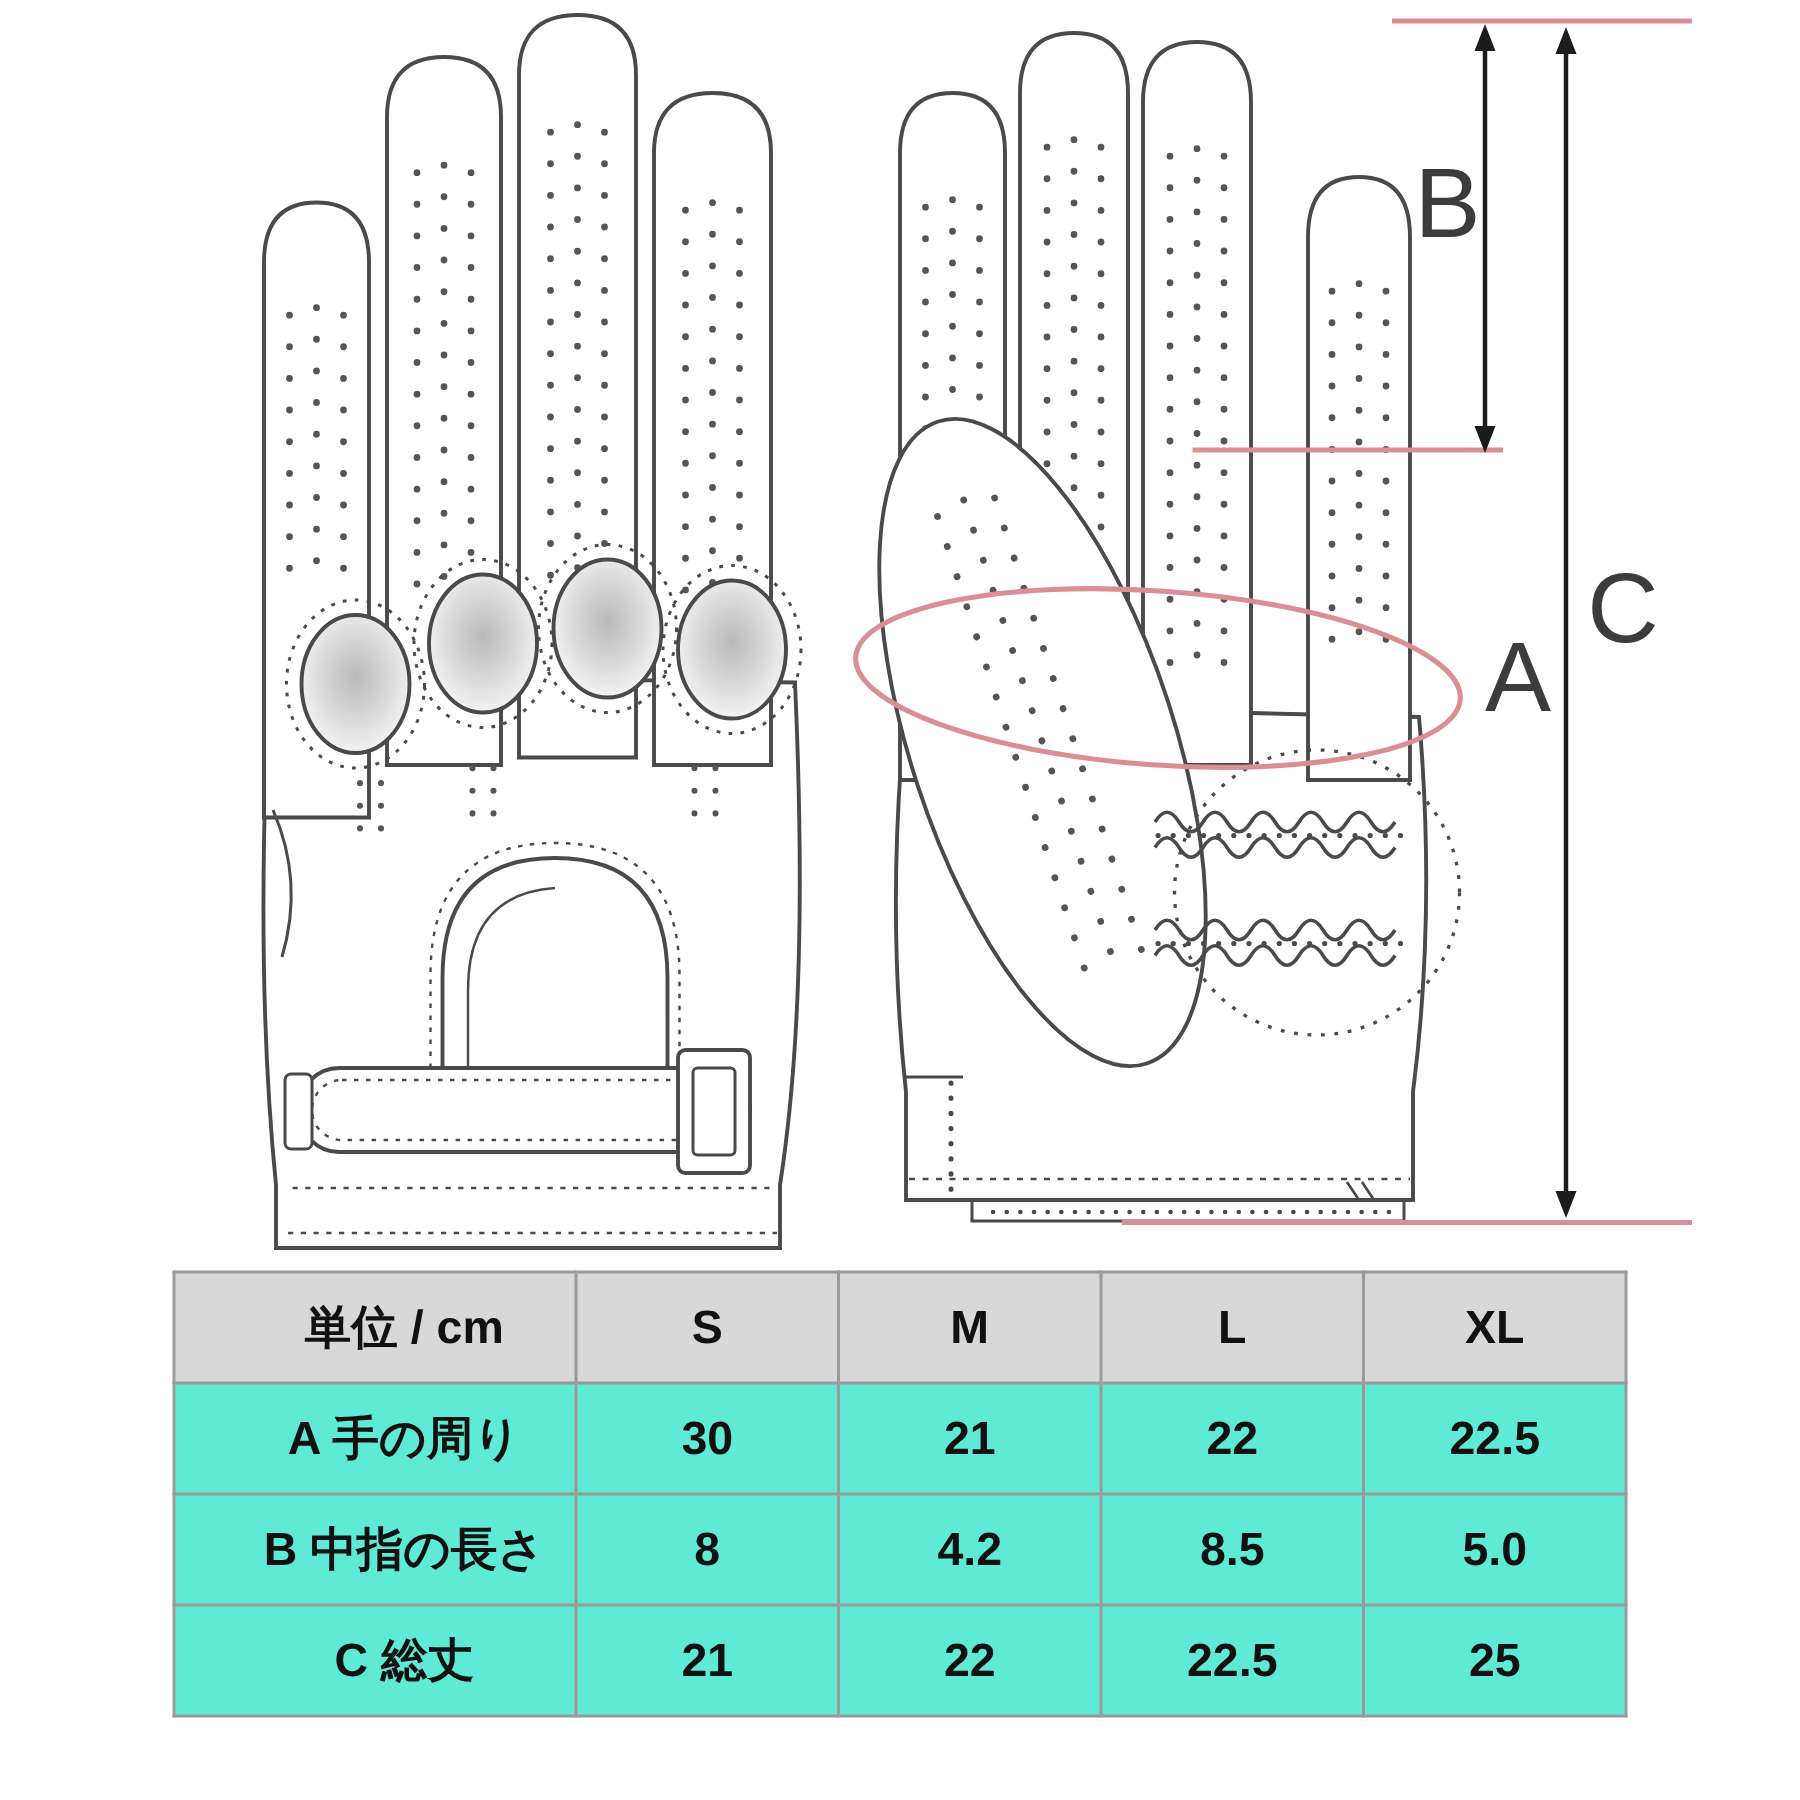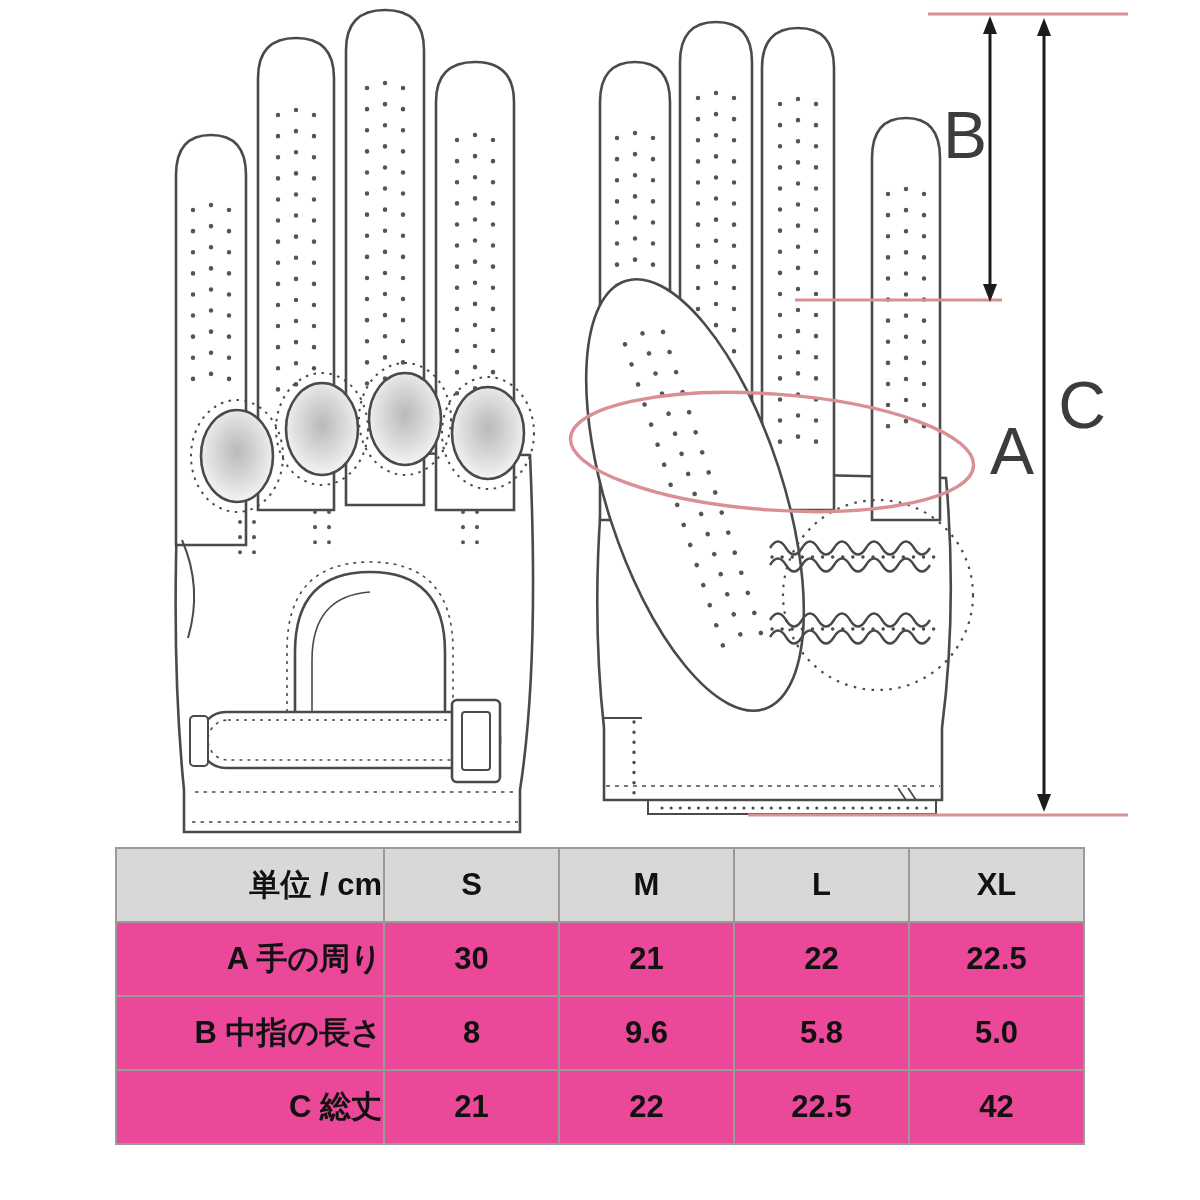--- a/index.html
+++ b/index.html
@@ -19,25 +19,25 @@
   table.size-table{
     position:absolute;left:115px;top:847px;
     border-collapse:collapse;table-layout:fixed;
     width:970px;
   }
   table.size-table th,table.size-table td{
     border:2px solid #9a9a9a;
     height:70px;
     font-size:31px;font-weight:bold;color:#111;
     text-align:center;vertical-align:middle;
-    background:#ec4899;
+    background:#5eead4;
   }
   table.size-table tr.hdr th{background:#d8d8d8;}
   table.size-table .first{
-    width:268px;text-align:right;padding-left:40px;
+    width:268px;text-align:center;padding-left:40px;
   }
   table.size-table col.szcol{width:175px;}
 </style>
 </head>
 <body>
 
 <div class="diagram-wrap">
 <svg viewBox="0 0 1200 845" width="1200" height="845">
   <defs>
     <radialGradient id="holeShade" cx="50%" cy="45%" r="65%">
@@ -207,25 +207,25 @@
   <tr>
     <td class="first">A 手の周り</td>
     <td>30</td>
     <td>21</td>
     <td>22</td>
     <td>22.5</td>
   </tr>
   <tr>
     <td class="first">B 中指の長さ</td>
     <td>8</td>
-    <td>9.6</td>
-    <td>5.8</td>
+    <td>4.2</td>
+    <td>8.5</td>
     <td>5.0</td>
   </tr>
   <tr>
     <td class="first">C 総丈</td>
     <td>21</td>
     <td>22</td>
     <td>22.5</td>
-    <td>42</td>
+    <td>25</td>
   </tr>
 </tbody>
   </table>
 
 </body></html>

